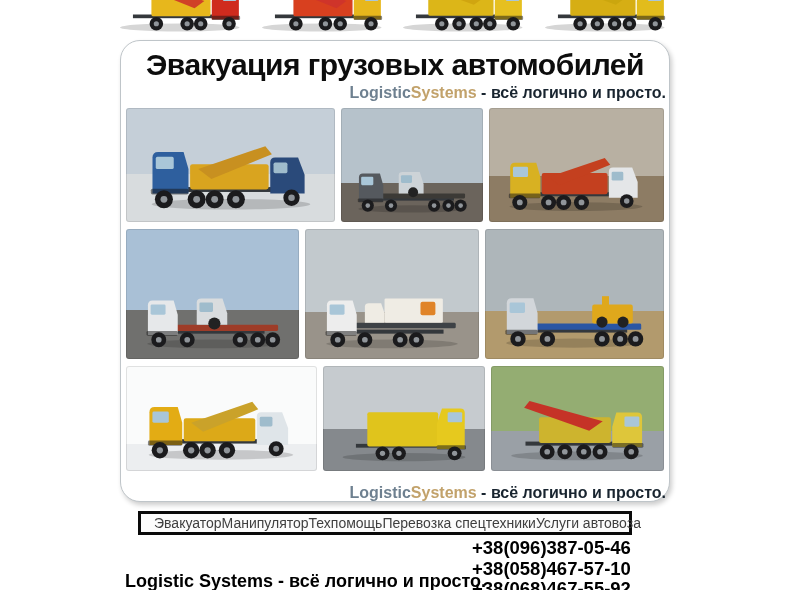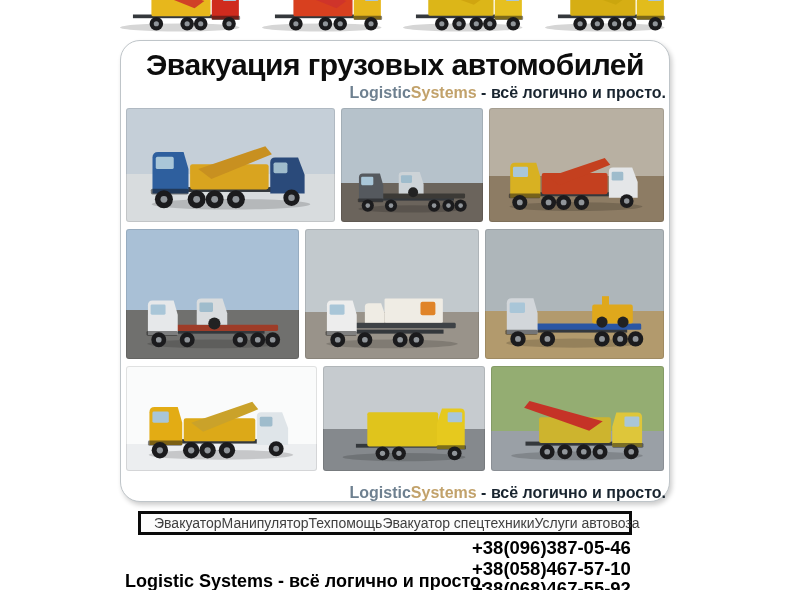--- a/index.html
+++ b/index.html
@@ -348,21 +348,21 @@
       </div>
     </div>
 
   <div class="tagline tag-bottom"><span class="brand-a">Logistic</span><span class="brand-b">Systems</span><span class="tag-rest"> - всё логично и просто.</span></div>
 </div>
 
 <div class="menu">
   <span class="menu-item">Эвакуатор</span>
   <span class="menu-item">Манипулятор</span>
   <span class="menu-item">Техпомощь</span>
-  <span class="menu-item">Эвакуатор спецтехники</span>
+  <span class="menu-item">Перевозка спецтехники</span>
   <span class="menu-item">Услуги автовоза</span>
 </div>
 
 <div class="footer-left">
   <div>Logistic Systems - всё логично и просто.</div>
   
   
 </div>
 
 <div class="footer-right">

